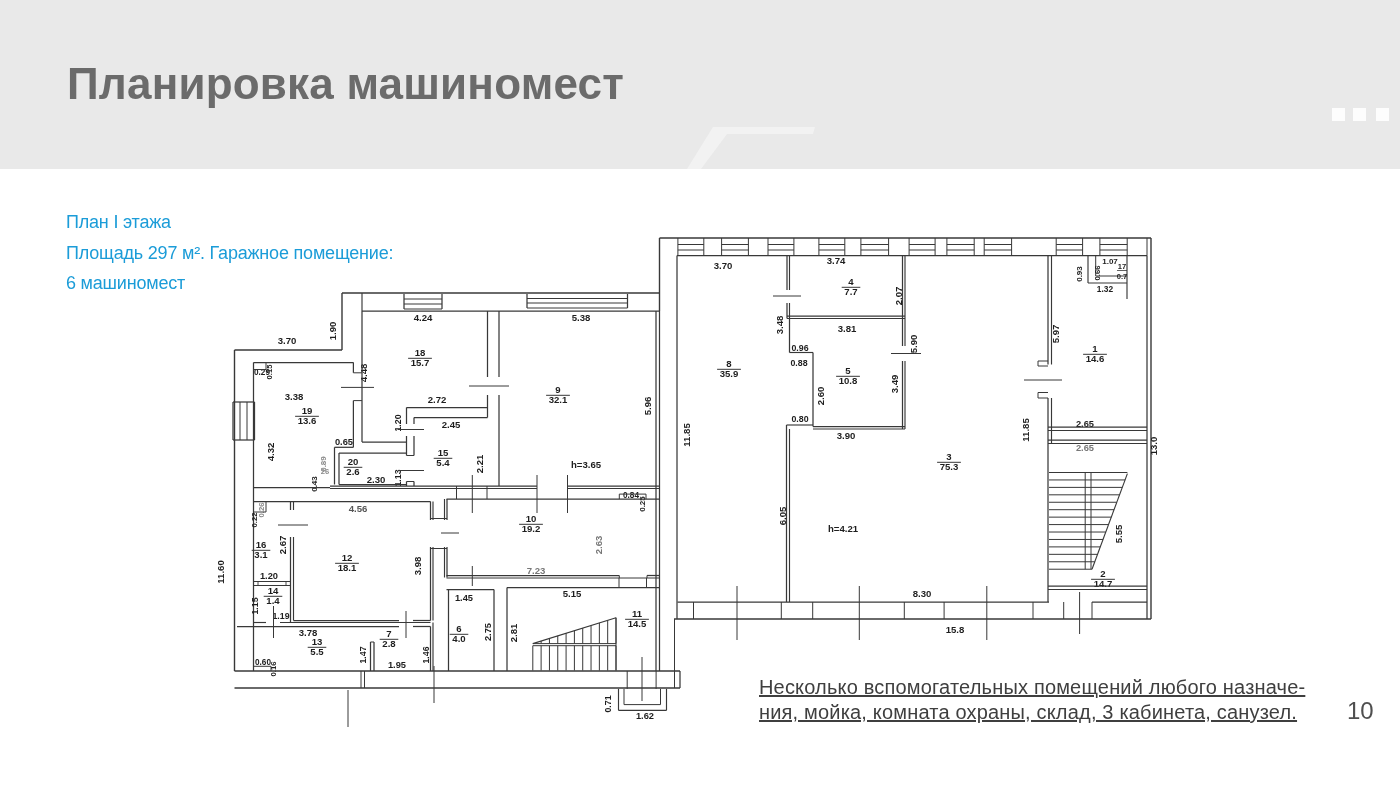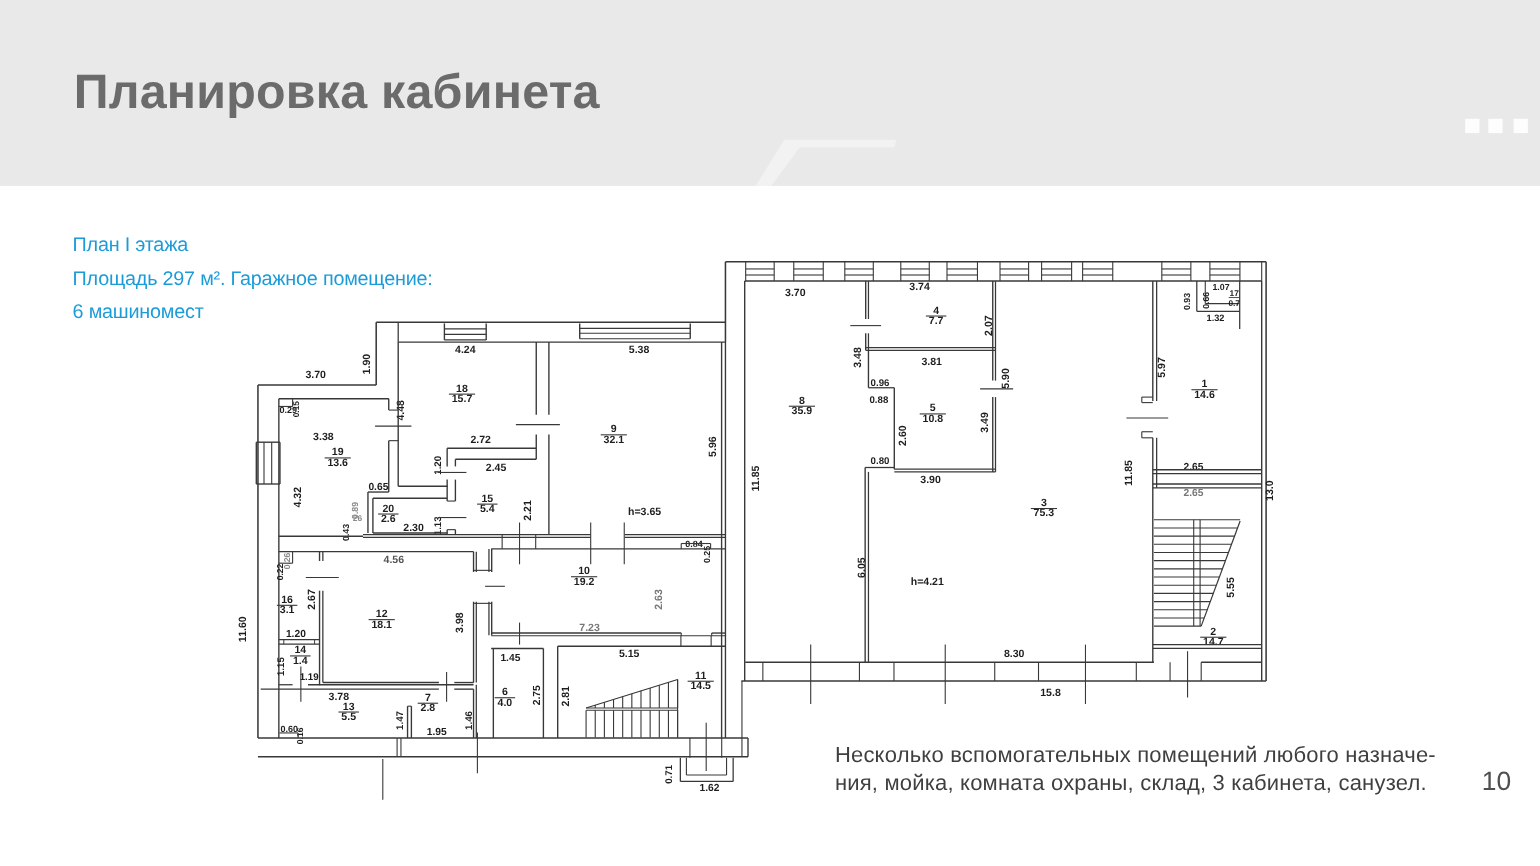--- a/index.html
+++ b/index.html
@@ -3,34 +3,34 @@
 <meta charset="utf-8">
 <title>Планировка помещений</title>
 <style>
   html,body { margin:0; padding:0; }
   body { width:1400px; height:787px; position:relative; background:#ffffff;
          font-family:"Liberation Sans", sans-serif; overflow:hidden; }
   .band { position:absolute; left:0; top:0; width:1400px; height:169px; background:#e9e9e9; }
   .title { position:absolute; left:67px; top:59px; font-size:44px; font-weight:bold; color:#6b6b6b; letter-spacing:0.2px; }
   .sq { position:absolute; top:108px; width:13px; height:13px; background:#fdfdfd; }
   .subtitle { position:absolute; left:66px; top:207px; font-size:18px; color:#1b9cd8; line-height:30.5px; letter-spacing:-0.2px; }
-  .caption { position:absolute; left:759px; top:675px; font-size:20px; color:#3f3f3f; line-height:25px; letter-spacing:0.18px; }
+  .caption { position:absolute; left:759px; top:675px; font-size:20px; color:#3f3f3f; line-height:25px; letter-spacing:0.18px;text-decoration:underline; }
   .pagenum { position:absolute; left:1347px; top:697px; font-size:24px; color:#4f4f4f; }
   svg text { font-family:"Liberation Sans", sans-serif; }
 </style>
 </head>
 <body>
 
 <div class="band"></div>
 
 <svg style="position:absolute;left:0;top:0" width="1400" height="169" viewBox="0 0 1400 169">
 <polygon points="713,127 815,127 813,134 727,134 701,169 687,169" fill="#f2f2f2"></polygon>
 </svg>
 
-<div class="title">Планировка кабинета</div>
+<div class="title">Планировка машиномест</div>
 
 <div class="sq" style="left:1332px"></div>
 <div class="sq" style="left:1353px"></div>
 <div class="sq" style="left:1376px"></div>
 
 <div class="subtitle">План I этажа<br>Площадь 297 м². Гаражное помещение:<br>6 машиномест</div>
 
 <svg style="position:absolute;left:0;top:0" width="1400" height="787" viewBox="0 0 1400 787">
 
 <g>

